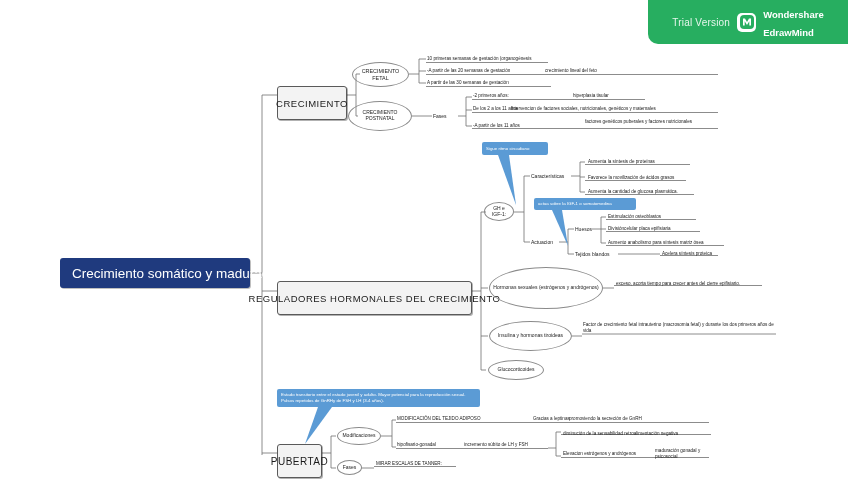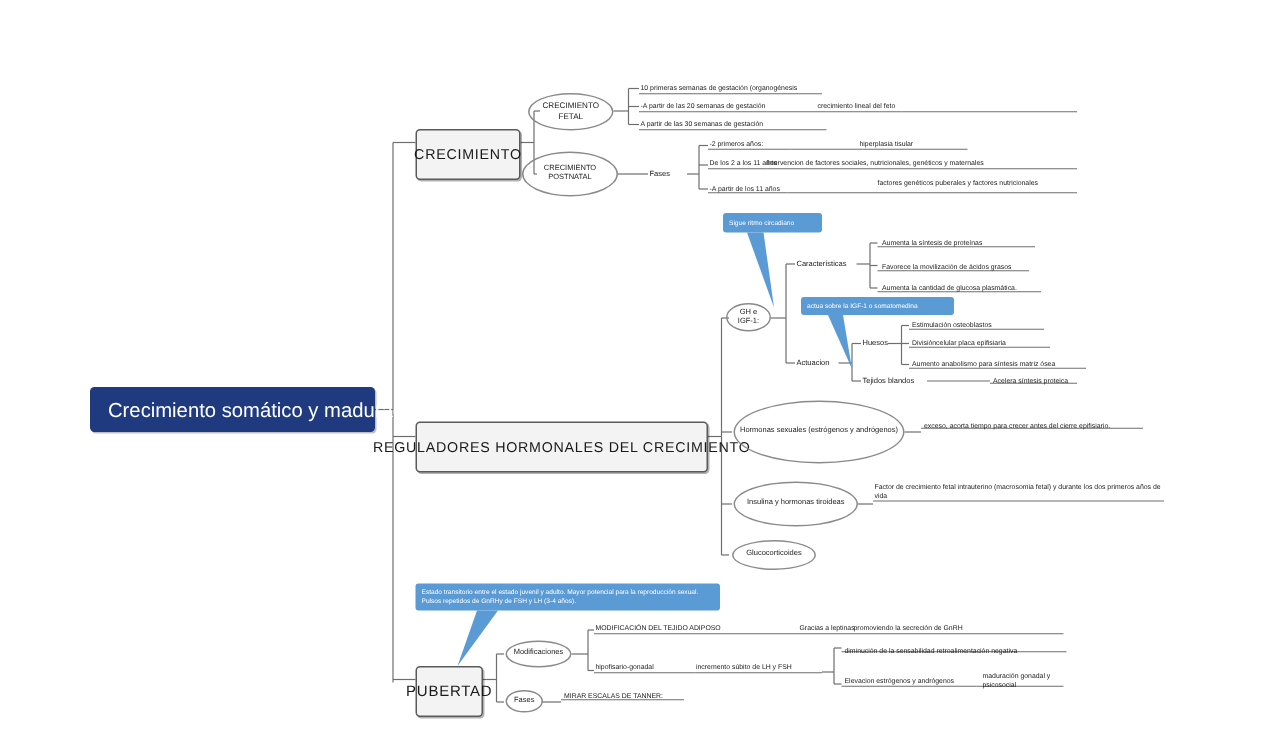--- a/index.html
+++ b/index.html
@@ -201,20 +201,33 @@
       <path d="M556 456 L561 456"></path>
       <path d="M561 434.5 L711 434.5"></path>
       <path d="M561 457.5 L651 457.5"></path>
       <path d="M651 457.5 L709 457.5"></path>
 
       <path d="M361 468 L374 468"></path>
       <path d="M374 466.5 L456 466.5"></path>
     </g>
   </svg>
 
+  <div class="watermark">
+    <span class="wm-trial">Trial Version</span>
+    <span class="wm-logo">
+      <svg width="14" height="14" viewBox="0 0 14 14">
+        <rect x="0" y="0" width="14" height="14" rx="4" fill="#27ae60"></rect>
+        <path d="M3 10.5 L3 3.5 L5 3.5 L7 7 L9 3.5 L11 3.5 L11 10.5 L9.3 10.5 L9.3 6.2 L7 10 L4.7 6.2 L4.7 10.5 Z" fill="#ffffff"></path>
+      </svg>
+    </span>
+    <span>
+      <span class="wm-name">Wondershare</span><br>
+      <span class="wm-name">EdrawMind</span>
+    </span>
+  </div>
 
   <div class="node root" style="left:60px;top:258px;width:190px;height:30px;">Crecimiento somático y maduración</div>
 
   <div class="node lvl1" style="left:277px;top:86px;width:70px;height:18px;">CRECIMIENTO</div>
 
   <div class="node ellipse" style="left:352px;top:62px;width:57px;height:25px;">CRECIMIENTO FETAL</div>
 
   <div class="node ellipse" style="left:348px;top:101px;width:64px;height:30px;font-size:5px;">CRECIMIENTO POSTNATAL</div>
 
   <div class="node leaf" style="left:427px;top:55px;width:125px;height:8px;">10 primeras semanas de gestación (organogénesis</div>

